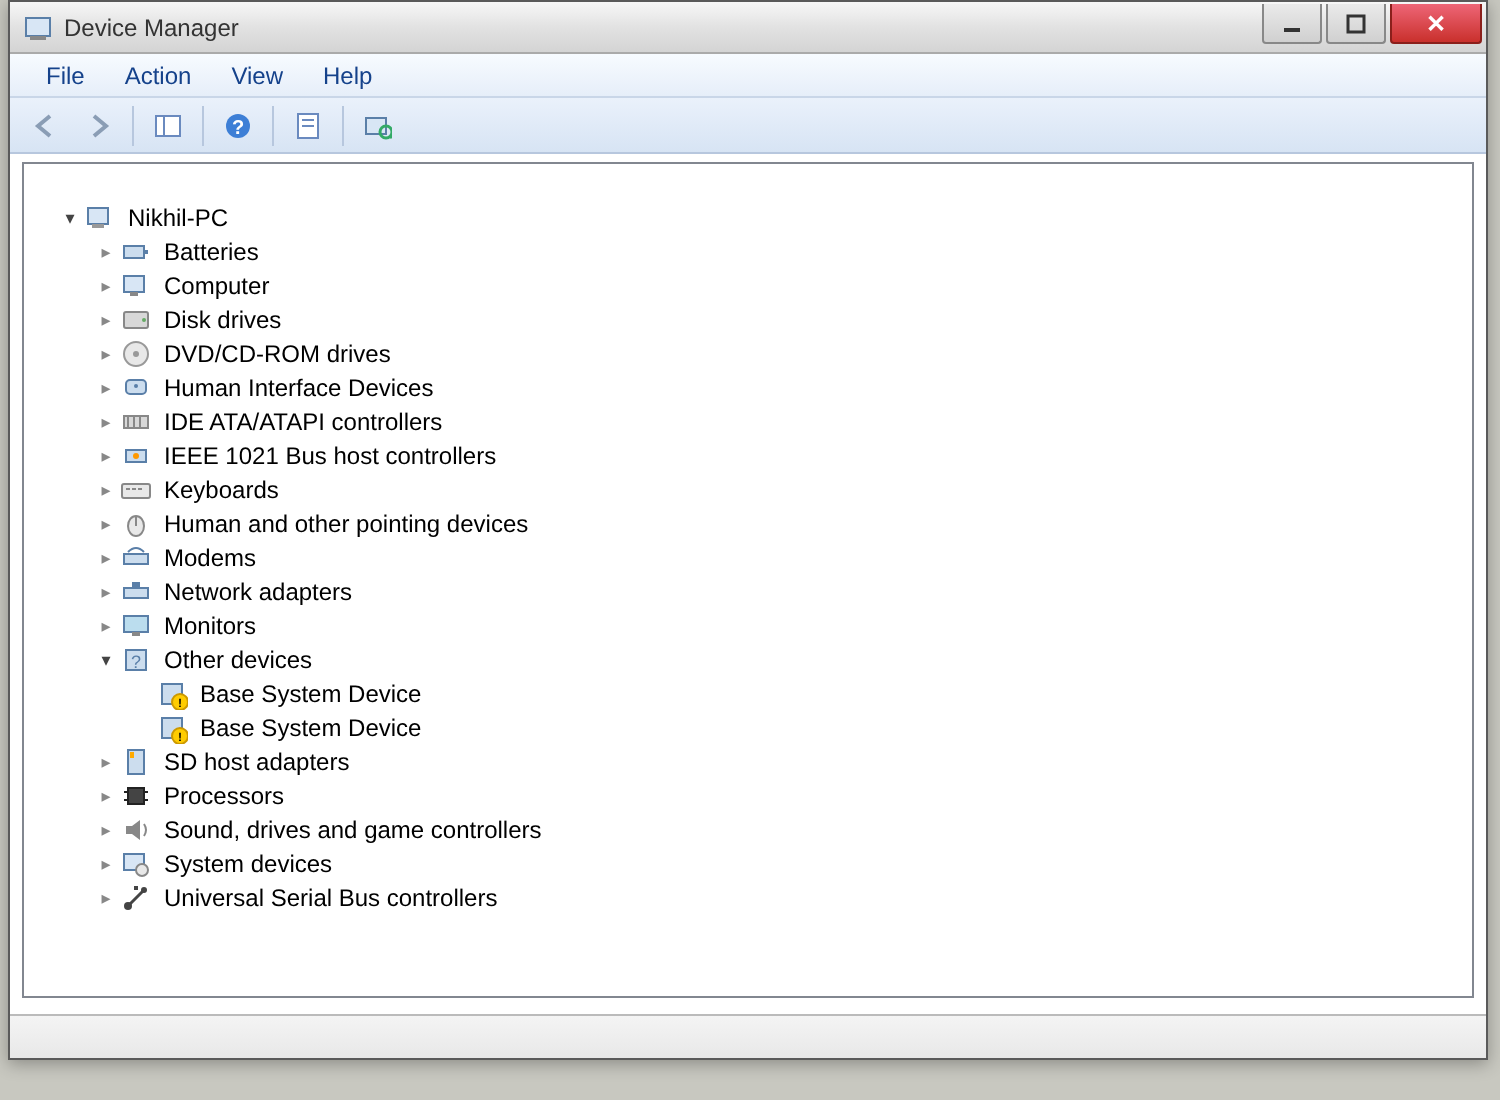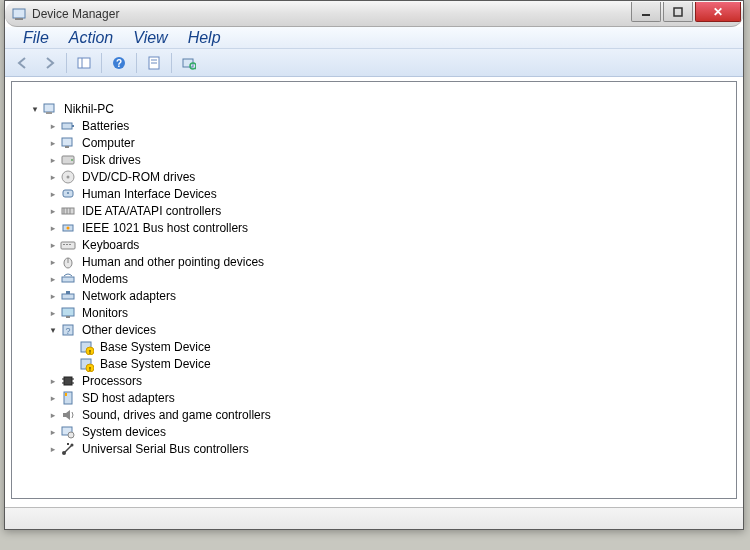--- a/index.html
+++ b/index.html
@@ -7,41 +7,41 @@
 
 .window {
   position: absolute; left: 4px; top: 0; width: 740px; height: 530px;
   background: #fff; border: 1px solid #5a5a5a;
   box-shadow: 0 2px 8px rgba(0,0,0,0.3);
 }
 
 .titlebar {
   height: 26px; display: flex; align-items: center;
   background: linear-gradient(to bottom, #f7f7f7, #e2e2e2, #d4d4d4);
-  border-bottom: 1px solid #aaa; padding-left: 6px; border-radius: 12px;
+  border-bottom: 1px solid #aaa; padding-left: 6px;
 }
 .titlebar .ticon { width: 16px; height: 16px; margin-right: 5px; display: flex; align-items: center; justify-content: center; }
 .titlebar .title { font-size: 12px; color: #333; flex: 1; }
 .winbtns { display: flex; height: 100%; }
 .winbtn {
   width: 30px; height: 20px; margin-top: 1px; margin-right: 2px;
   border: 1px solid #888; border-top: none; border-radius: 0 0 2px 2px;
   display: flex; align-items: center; justify-content: center; font-size: 10px;
   background: linear-gradient(to bottom, #eaeaea, #d0d0d0);
 }
 .winbtn.close {
   width: 46px; background: linear-gradient(to bottom, #e67, #c9302c);
   border-color: #8a1f1b; color: #fff; font-weight: bold; font-size: 12px;
 }
 
 .menubar {
   height: 22px; background: linear-gradient(to bottom, #f7fbff, #e6eef9);
   border-bottom: 1px solid #c9d6e8; display: flex; align-items: center; padding-left: 8px;
 }
-.menubar .mitem { font-size: 16px; color: #15428b; padding: 4px 10px; cursor: default; font-style: italic; }
+.menubar .mitem { font-size: 12px; color: #15428b; padding: 4px 10px; cursor: default; }
 
 .toolbar {
   height: 28px; background: linear-gradient(to bottom, #eaf1fb, #d7e4f4);
   border-bottom: 1px solid #b7c7de; display: flex; align-items: center; padding-left: 6px; gap: 2px;
 }
 .tbtn {
   width: 24px; height: 22px; display: flex; align-items: center; justify-content: center;
   border: 1px solid transparent; border-radius: 2px;
 }
 .tsep { width: 1px; height: 20px; background: #b7c7de; margin: 0 3px; }
@@ -351,47 +351,47 @@
             </svg>
           </span>
           <span class="lbl">Base System Device</span>
         </div>
         <div class="node">
           <span class="spacer"></span>
           <span class="spacer"></span>
           <span class="arrow col"></span>
           <span class="nicon">
             <svg width="16" height="16">
+              <rect x="4" y="2" width="8" height="12" fill="#cde" stroke="#5a7fa8"></rect>
+              <rect x="5" y="3" width="2" height="3" fill="#fa0"></rect>
+            </svg>
+          </span>
+          <span class="lbl">SD host adapters</span>
+        </div>
+        <div class="node">
+          <span class="spacer"></span>
+          <span class="spacer"></span>
+          <span class="arrow col"></span>
+          <span class="nicon">
+            <svg width="16" height="16">
               <rect x="4" y="4" width="8" height="8" fill="#444" stroke="#222"></rect>
               <line x1="2" y1="6" x2="4" y2="6" stroke="#222"></line>
               <line x1="2" y1="10" x2="4" y2="10" stroke="#222"></line>
               <line x1="12" y1="6" x2="14" y2="6" stroke="#222"></line>
               <line x1="12" y1="10" x2="14" y2="10" stroke="#222"></line>
             </svg>
           </span>
           <span class="lbl">Processors</span>
         </div>
         <div class="node">
           <span class="spacer"></span>
           <span class="spacer"></span>
           <span class="arrow col"></span>
           <span class="nicon">
             <svg width="16" height="16">
-              <rect x="4" y="2" width="8" height="12" fill="#cde" stroke="#5a7fa8"></rect>
-              <rect x="5" y="3" width="2" height="3" fill="#fa0"></rect>
-            </svg>
-          </span>
-          <span class="lbl">SD host adapters</span>
-        </div>
-        <div class="node">
-          <span class="spacer"></span>
-          <span class="spacer"></span>
-          <span class="arrow col"></span>
-          <span class="nicon">
-            <svg width="16" height="16">
               <path d="M3 6 L6 6 L10 3 L10 13 L6 10 L3 10 Z" fill="#888"></path>
               <path d="M12 5 Q14 8 12 11" fill="none" stroke="#888"></path>
             </svg>
           </span>
           <span class="lbl">Sound, drives and game controllers</span>
         </div>
         <div class="node">
           <span class="spacer"></span>
           <span class="spacer"></span>
           <span class="arrow col"></span>

